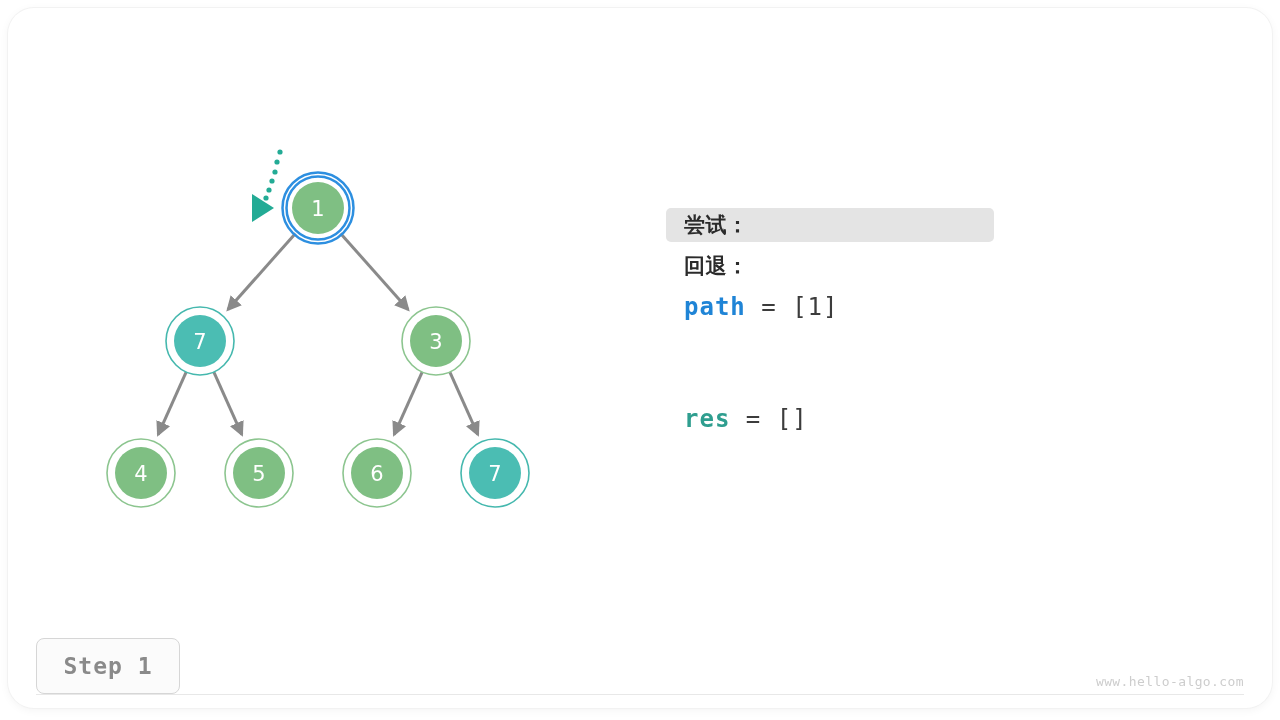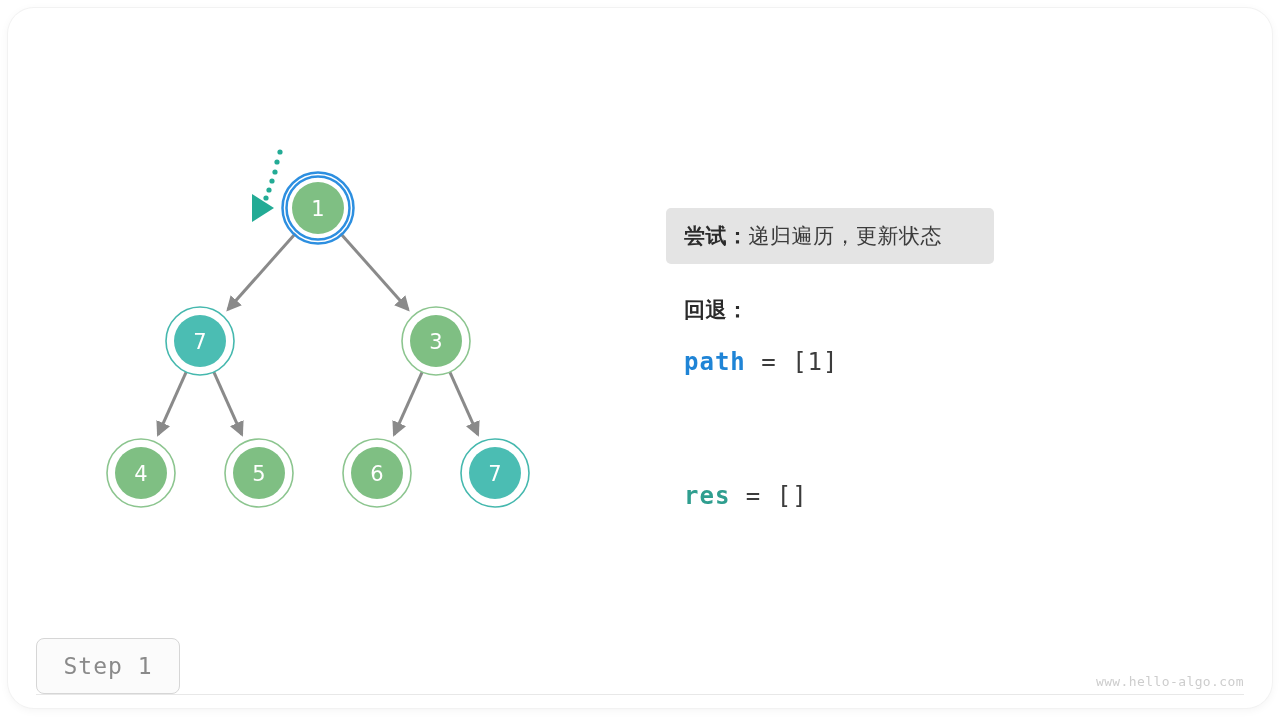--- a/index.html
+++ b/index.html
@@ -57,21 +57,21 @@
   }
 
   
   #panel {
     position: absolute;
     left: 684px;
     top: 208px;
     width: 520px;
   }
   .line {
-    height: 56px;
+    height: 34px;
     display: flex;
     align-items: center;
     font-size: 21px;
     color: #3c3c3c;
     white-space: pre;
   }
   .line.cjk {
     font-family: "Liberation Sans", sans-serif;
     letter-spacing: 0.5px;
   }
@@ -106,21 +106,21 @@
     top: 638px;
     width: 144px;
     height: 56px;
     border: 1px solid #d6d6d6;
     border-radius: 8px;
     background: #fbfbfb;
     display: flex;
     align-items: center;
     justify-content: center;
     font-family: "DejaVu Sans Mono", monospace;
-    font-weight: normal;
+    font-weight: bold;
     font-size: 23px;
     color: #8a8a8a;
     letter-spacing: 1px;
     box-sizing: border-box;
   }
 
   
   #watermark {
     position: absolute;
     right: 36px;
@@ -197,21 +197,21 @@
         <circle cx="272" cy="181" r="2.6" fill="#23ab95"></circle>
         <circle cx="269" cy="190" r="2.6" fill="#23ab95"></circle>
         <circle cx="266" cy="198" r="2.6" fill="#23ab95"></circle>
         <path d="M 252,194 L 252,222 L 274,208 Z" fill="#23ab95"></path>
       </g>
   </svg>
 
   <div id="panel">
 
     <div class="line cjk hl" id="line-try">
-      <span class="lbl">尝试：</span><span>递归遍历，更新状态</span>
+      <span class="lbl">尝试：</span>
     </div>
 
     <div class="line cjk" id="line-retreat">
       <span class="lbl">回退：</span>
     </div>
 
     <div class="line mono" id="line-path">
       <span class="var-path">path</span><span> = </span><span>[1]</span>
     </div>
 

